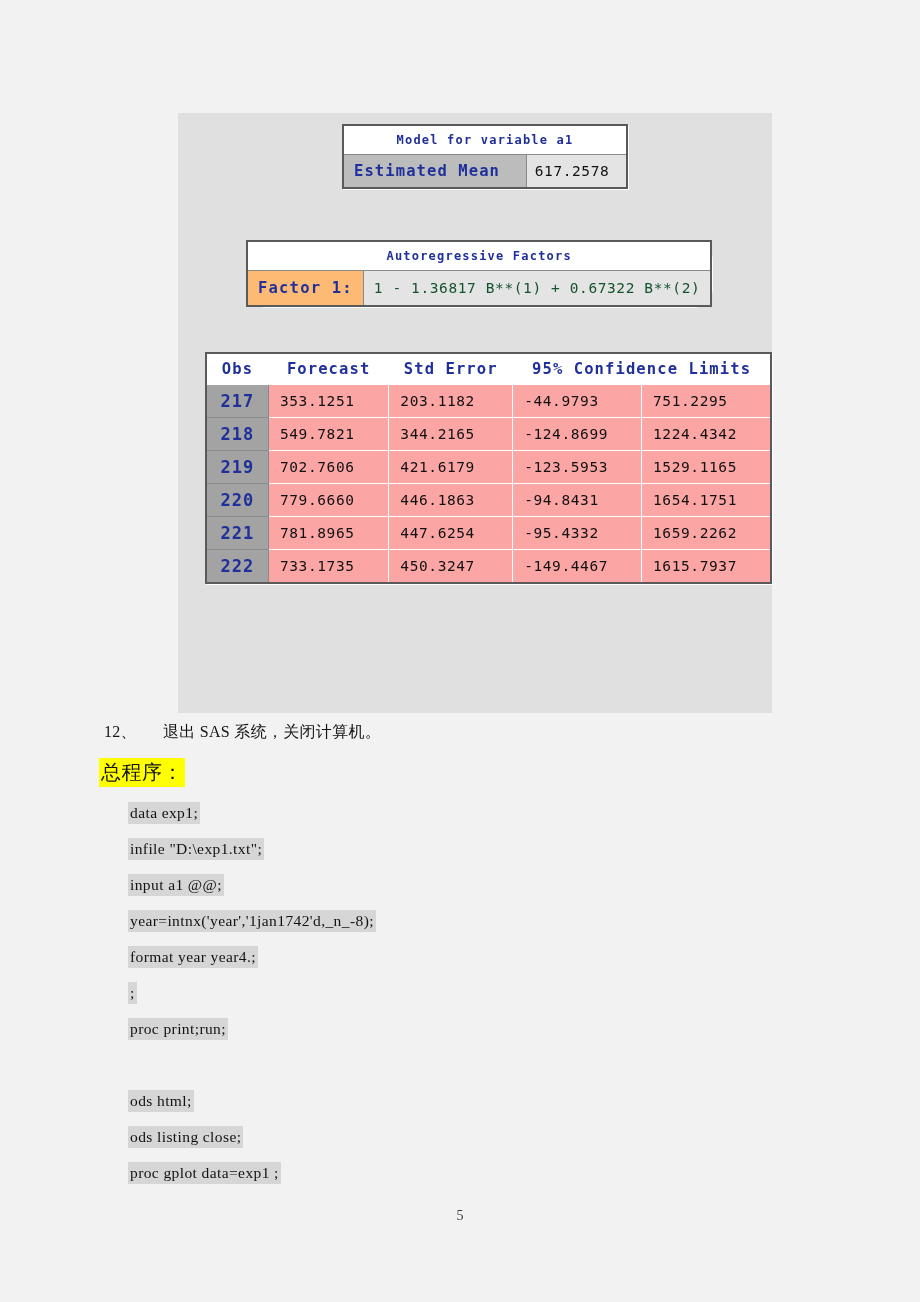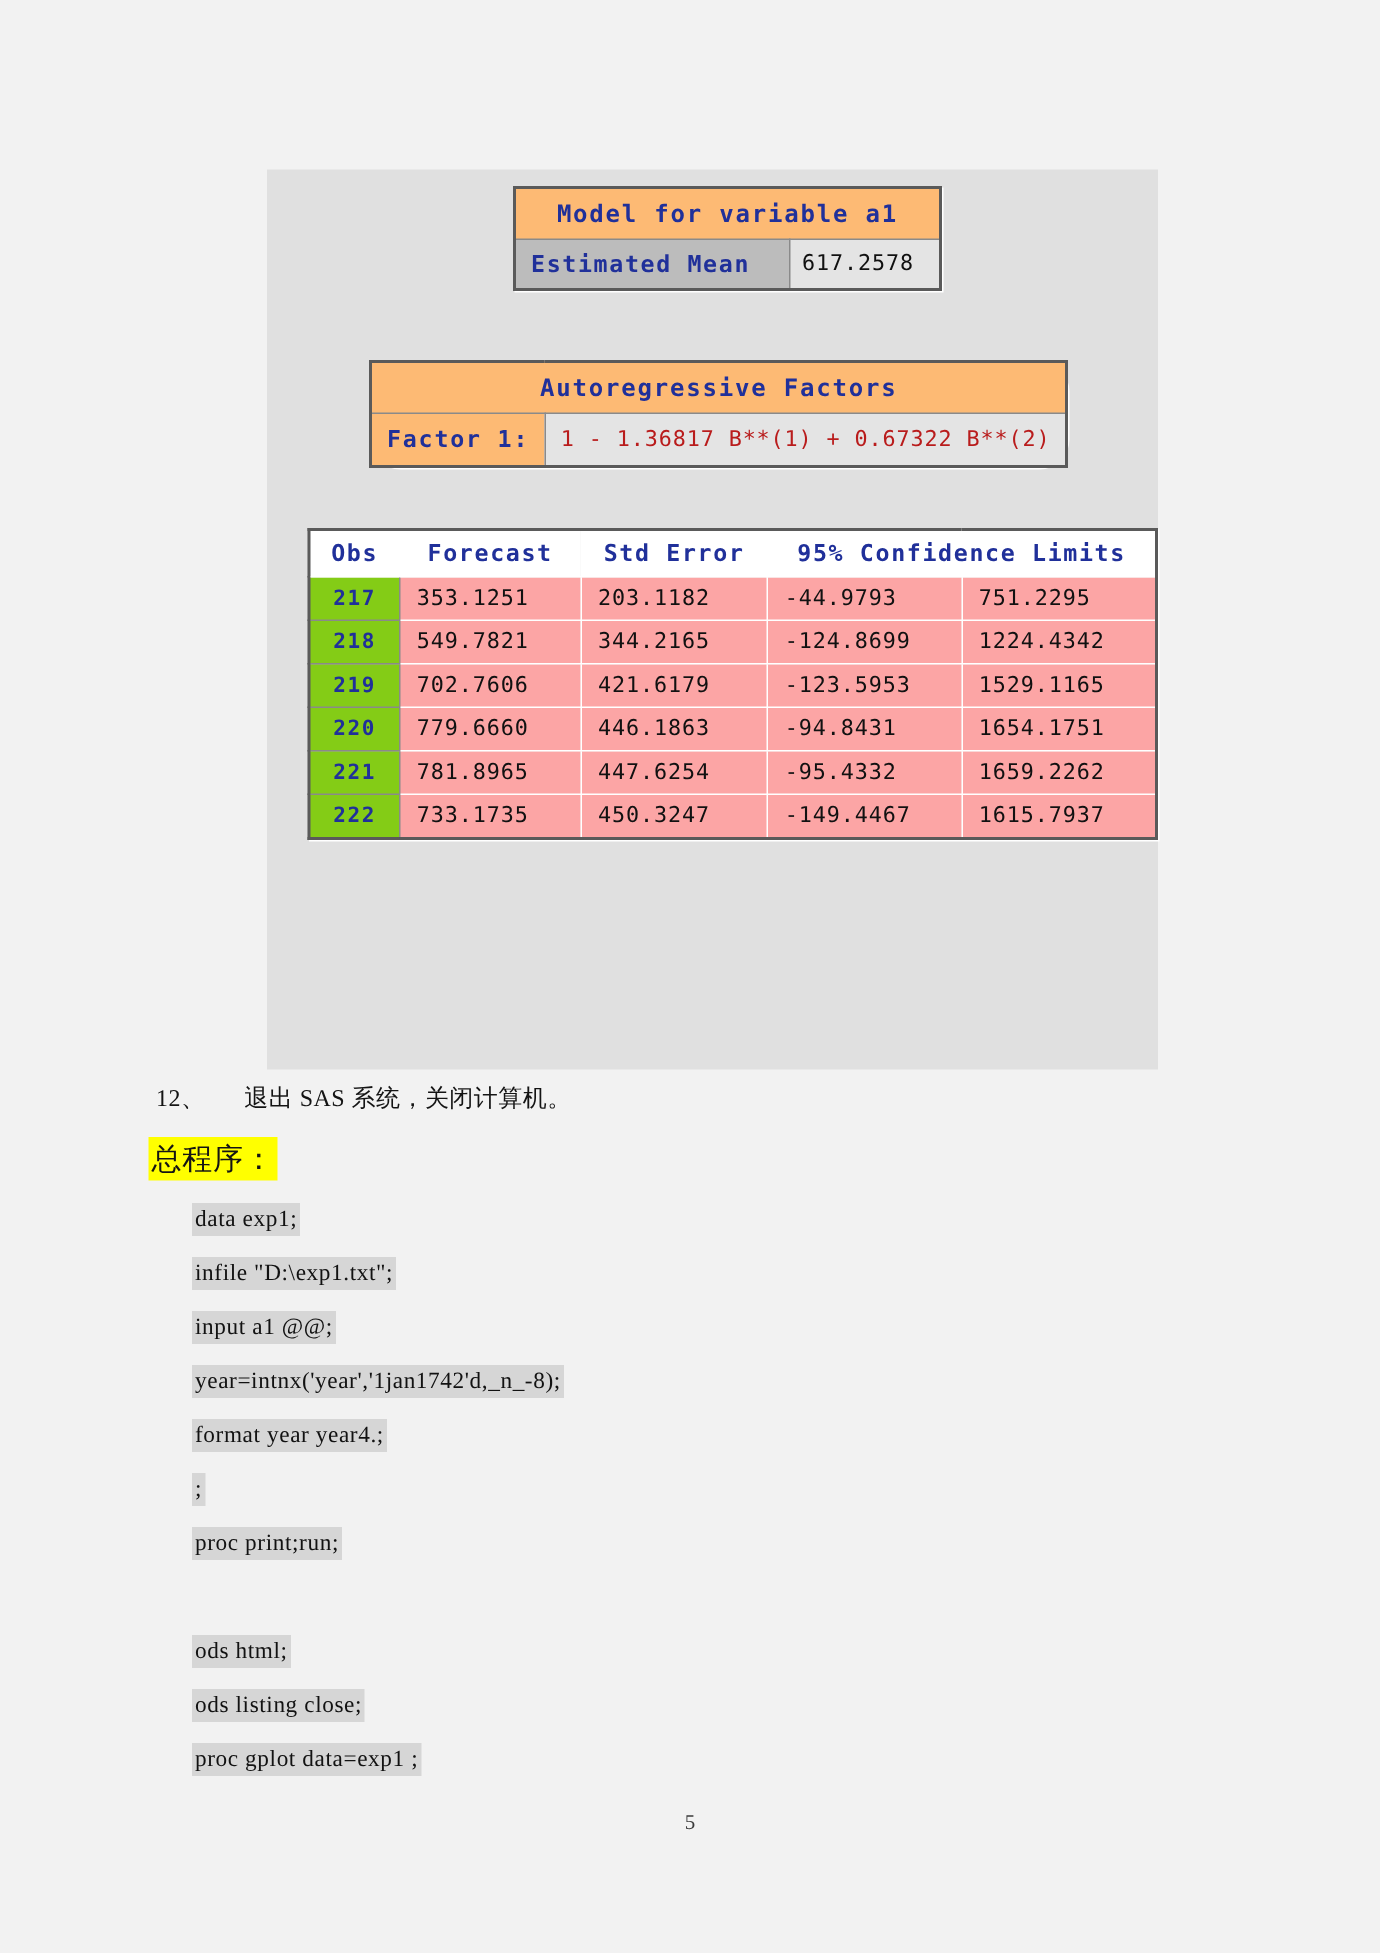--- a/index.html
+++ b/index.html
@@ -33,45 +33,45 @@
     background: #d4d4d4;
     border: 2px solid #5a5a5a;
     box-shadow: 1px 1px 0 #ffffff;
   }
   .sas-table td, .sas-table th {
     border: 1px solid #ffffff;
     padding: 0;
   }
 
   .sas-title-cell {
-    background: #fdba74;
+    background: #ffffff;
     color: #20309a;
     font-weight: bold;
     text-align: center;
     letter-spacing: 1.2px;
-    font-size: 16px;
+    font-size: 12px;
     padding: 7px 12px !important;
     border: 1px solid #8a8a8a !important;
   }
   .sas-head-cell {
     background: #ffffff;
     color: #20309a;
     font-weight: bold;
     text-align: center;
     letter-spacing: 1.1px;
     font-size: 15.5px;
     padding: 6px 8px !important;
     border: 1px solid #ffffff !important;
   }
   .sas-row-head {
-    background: #84cc16;
+    background: #a3a3a3;
     color: #20309a;
     font-weight: bold;
     letter-spacing: 1.1px;
-    font-size: 14px;
+    font-size: 17px;
     text-align: center;
     padding: 6px 10px !important;
     border: 1px solid #8a8a8a !important;
   }
   .sas-data-cell {
     background: #fca5a5;
     color: #111111;
     font-size: 14.5px;
     text-align: left;
     letter-spacing: 0.6px;
@@ -120,21 +120,21 @@
     font-weight: bold;
     font-size: 15.5px;
     letter-spacing: 1.2px;
     text-align: left;
     padding: 8px 10px !important;
     border: 1px solid #8a8a8a !important;
     white-space: nowrap;
   }
   #ar-table .factor-value {
     background: #e4e4e4;
-    color: #b91c1c;
+    color: #14532d;
     font-size: 14.5px;
     letter-spacing: 0.6px;
     text-align: right;
     padding: 8px 10px !important;
     border: 1px solid #8a8a8a !important;
     white-space: nowrap;
   }
 
   
   #forecast-table {

